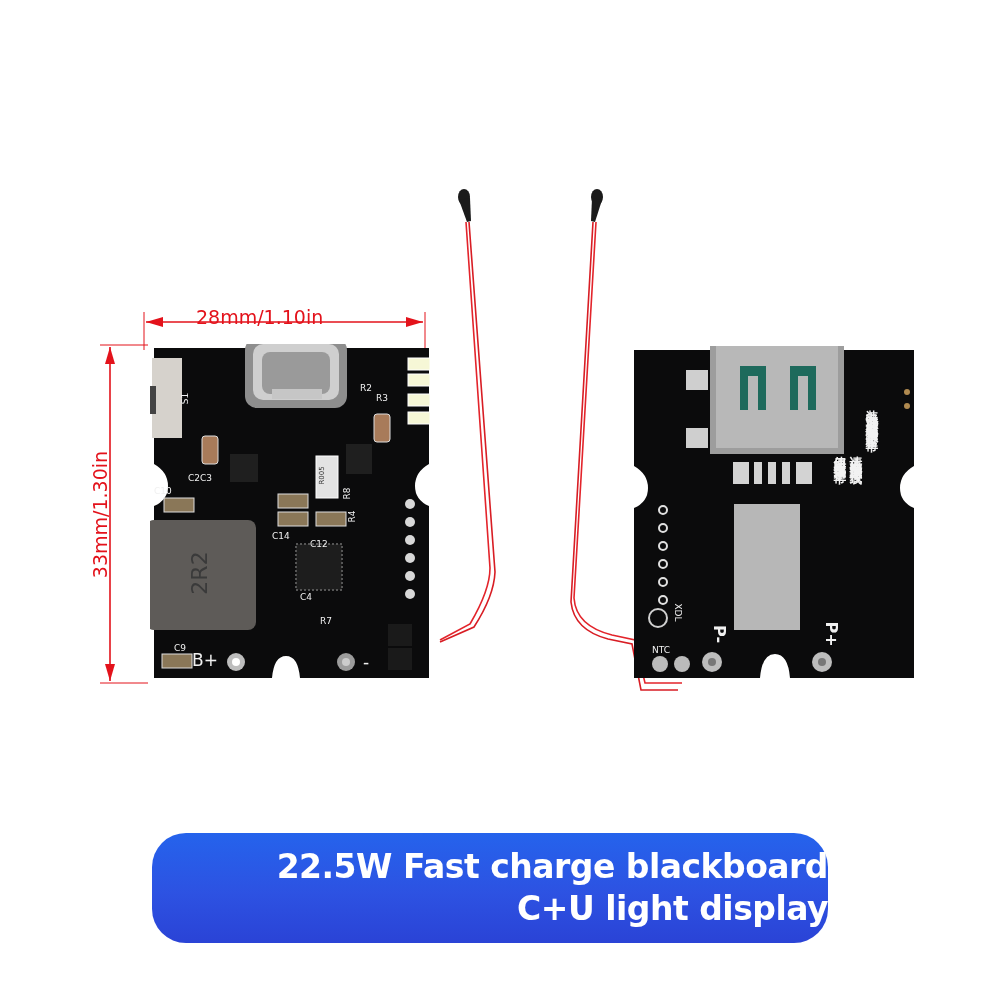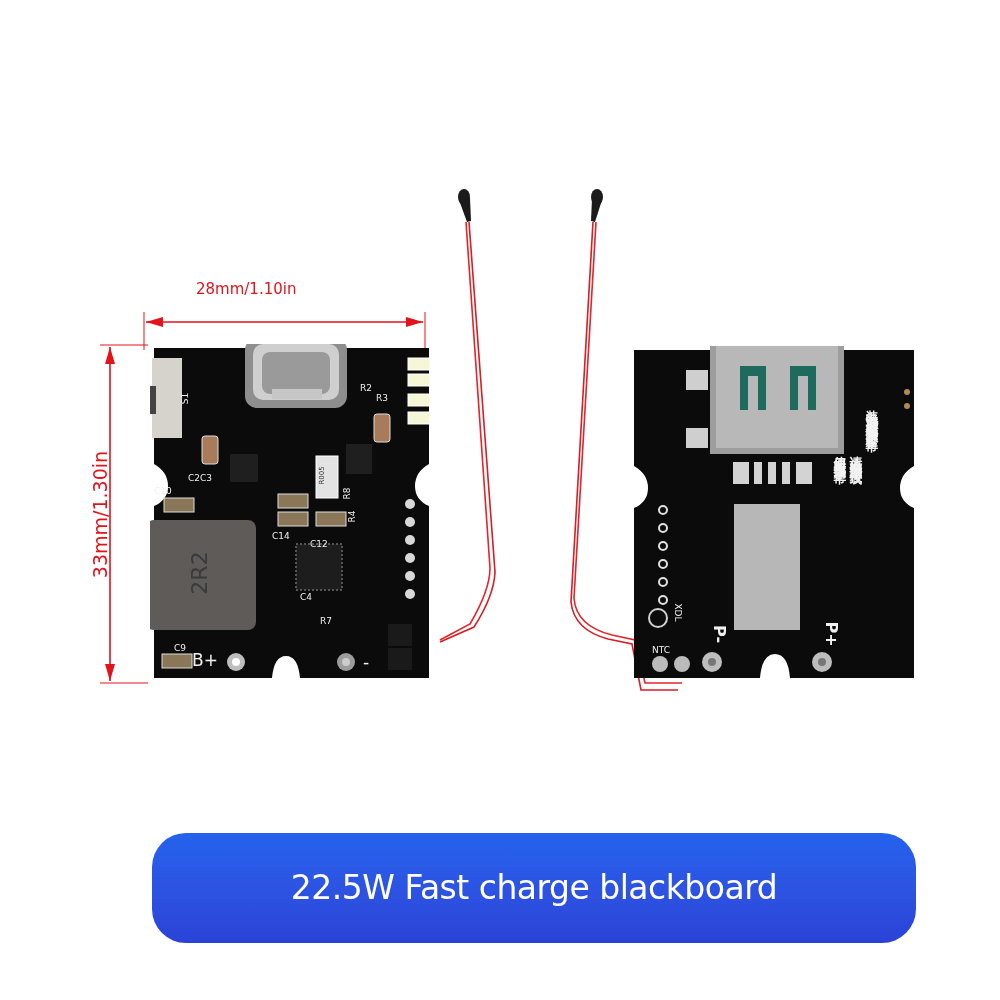--- a/index.html
+++ b/index.html
@@ -2,25 +2,25 @@
 <html><head>
 <meta charset="utf-8">
 <style>
   html, body { margin: 0; padding: 0; background: #ffffff; }
   body { width: 1000px; height: 1000px; position: relative; overflow: hidden; font-family: "Liberation Sans", sans-serif; }
   .abs { position: absolute; }
   .dim-label { color: #e3121b; font-family: "DejaVu Sans", sans-serif; font-size: 19px; line-height: 1; white-space: nowrap; }
   .dim-v { transform: rotate(-90deg); transform-origin: center center; }
   .silk { color: #f0f0f0; font-family: "DejaVu Sans", sans-serif; font-size: 9px; line-height: 1; white-space: nowrap; }
   .banner {
-    left: 152px; top: 833px; width: 764px; height: 110px;
+    left: 152px; top: 833px; width: 676px; height: 110px;
     border-radius: 34px;
     background: linear-gradient(180deg, #2563ec 0%, #2d52e2 55%, #2a43d6 100%);
-    display: flex; flex-direction: column; align-items: center; justify-content: center;
-    color: #ffffff; font-family: "DejaVu Sans", sans-serif; font-weight: normal; font-size: 33px; line-height: 42px;
+    display: flex; flex-direction: column; align-items: flex-end; justify-content: center;
+    color: #ffffff; font-family: "DejaVu Sans", sans-serif; font-weight: bold; font-size: 33px; line-height: 42px;
     letter-spacing: -0.5px;
   }
   .cn { color: #f2f2f2; font-family: "DejaVu Sans", sans-serif; font-weight: bold; font-size: 12.5px; writing-mode: vertical-rl; line-height: 16px; letter-spacing: 2px; }
 </style>
 </head>
 <body>
 
 <svg class="abs" style="left:0;top:0" width="1000" height="1000">
 
   <line x1="144" y1="312" x2="144" y2="350" stroke="#e3121b" stroke-width="1"></line>
@@ -28,21 +28,21 @@
   <line x1="146" y1="322" x2="423" y2="322" stroke="#e3121b" stroke-width="1.6"></line>
   <polygon points="146,322 163,317 163,327" fill="#e3121b"></polygon>
   <polygon points="423,322 406,317 406,327" fill="#e3121b"></polygon>
 
   <line x1="100" y1="345" x2="148" y2="345" stroke="#e3121b" stroke-width="1"></line>
   <line x1="100" y1="683" x2="148" y2="683" stroke="#e3121b" stroke-width="1"></line>
   <line x1="110" y1="347" x2="110" y2="681" stroke="#e3121b" stroke-width="1.6"></line>
   <polygon points="110,347 105,364 115,364" fill="#e3121b"></polygon>
   <polygon points="110,681 105,664 115,664" fill="#e3121b"></polygon>
 </svg>
-<div class="abs dim-label" style="left:196px;top:282px;font-size:15px;">28mm/1.10in</div>
+<div class="abs dim-label" style="left:196px;top:308px;font-size:19px;">28mm/1.10in</div>
 <div class="abs dim-label dim-v" style="left:35px;top:505px;width:130px;text-align:center;">33mm/1.30in</div>
 
 <svg class="abs" style="left:0;top:0" width="1000" height="1000">
 
   <path d="M466,222 L490,568 Q490,590 470,624 L440,640" fill="none" stroke="#e3242b" stroke-width="1.6"></path>
   <path d="M469,222 L495,572 Q494,596 474,627 L440,642" fill="none" stroke="#d81d24" stroke-width="1.6"></path>
   <ellipse cx="464" cy="197" rx="6" ry="8" fill="#1b1b1b"></ellipse>
   <path d="M459,200 L467,222 L471,221 L470,198 Z" fill="#1b1b1b"></path>
 
   <path d="M596,222 L574,598 Q576,626 612,635 L635,640 L645,683 L682,683" fill="none" stroke="#e3242b" stroke-width="1.6"></path>
@@ -160,13 +160,14 @@
   <span class="abs silk" style="left:22px;top:300px;font-weight:normal">NTC</span>
   <span class="abs silk" style="left:80px;top:280px;font-size:16px;font-weight:bold;transform:rotate(90deg)">P-</span>
   <span class="abs silk" style="left:188px;top:280px;font-size:16px;font-weight:bold;transform:rotate(90deg)">P+</span>
   <div class="abs cn" style="left:234px;top:54px;height:270px;">装电池前务必插电看指示灯是否正常</div>
   <div class="abs cn" style="left:218px;top:100px;height:200px;">请先插电测试再接线</div>
   <div class="abs cn" style="left:202px;top:100px;height:200px;">使用时发热属于正常</div>
 </div>
 
 <div class="abs banner">
   <div>22.5W Fast charge blackboard</div>
+  <div>C+U light display</div>
 </div>
 
 </body></html>

